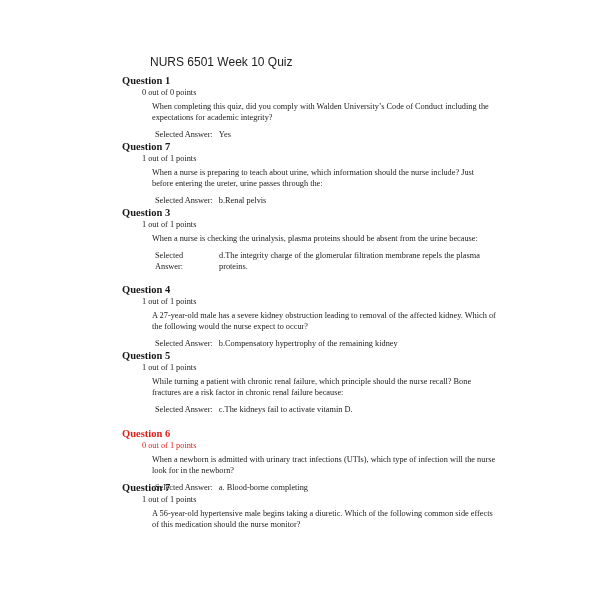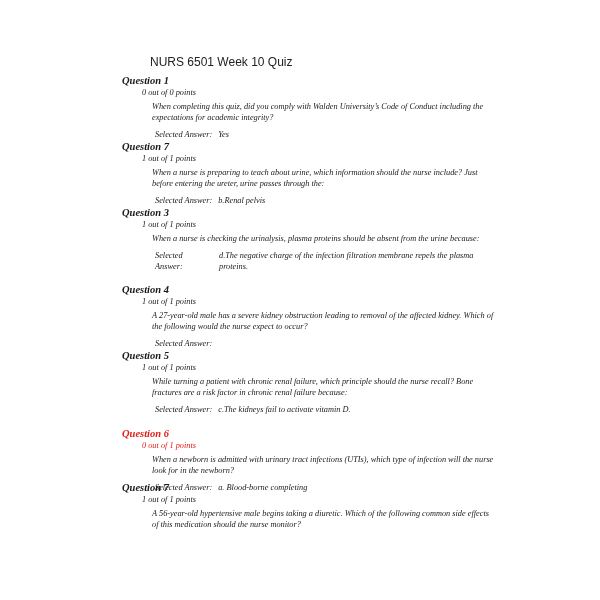--- a/index.html
+++ b/index.html
@@ -1,18 +1,18 @@
 <!DOCTYPE html>
 <html><head>
 <meta charset="utf-8">
 <style>
   html, body { margin: 0; padding: 0; background: #ffffff; }
   body { width: 600px; height: 600px; position: relative; overflow: hidden; font-family: "Liberation Serif", serif; color: #1a1a1a; }
   .doc-title { position: absolute; left: 122px; top: 55px; font-family: "Liberation Sans", sans-serif; font-size: 12px; color: #222; margin-left: 28px; }
-  .q { position: absolute; left: 122px; width: 380px; font-style: italic; }
+  .q { position: absolute; left: 122px; width: 380px; }
   .q-head { font-weight: bold; font-size: 10.5px; line-height: 12px; margin: 0; }
   .q-points { margin-left: 20px; font-size: 8.3px; line-height: 11px; }
   .q-text { margin-left: 30px; margin-top: 3px; font-size: 8.3px; line-height: 11px; width: 345px; }
   .q-answer { margin-left: 33px; margin-top: 6px; font-size: 8.3px; line-height: 11px; display: flex; }
   .q-answer .lbl { margin-right: 6px; white-space: nowrap; }
   .q-answer.split .lbl { width: 56px; white-space: normal; margin-right: 8px; }
   .q-answer.split .val { width: 270px; }
   .wrong .q-head, .wrong .q-points { color: #e0201b; }
 </style>
 </head>
@@ -39,30 +39,31 @@
     <span class="val">b.Renal pelvis</span>
   </div>
 </div>
 
 <div class="q" style="top:207px">
   <div class="q-head">Question 3</div>
   <div class="q-points">1 out of 1 points</div>
   <div class="q-text">When a nurse is checking the urinalysis, plasma proteins should be absent from the urine because:</div>
   <div class="q-answer split">
     <span class="lbl">Selected Answer:</span>
-    <span class="val">d.The negative charge of the infection filtration membrane repels the plasma proteins.</span>
+    <span class="val">d.The integrity charge of the glomerular filtration membrane repels the plasma proteins.</span>
   </div>
 </div>
 
 <div class="q" style="top:284px">
   <div class="q-head">Question 4</div>
   <div class="q-points">1 out of 1 points</div>
   <div class="q-text">A 27-year-old male has a severe kidney obstruction leading to removal of the affected kidney. Which of the following would the nurse expect to occur?</div>
   <div class="q-answer">
     <span class="lbl">Selected Answer:</span>
+    <span class="val">b.Compensatory hypertrophy of the remaining kidney</span>
   </div>
 </div>
 
 <div class="q" style="top:350px">
   <div class="q-head">Question 5</div>
   <div class="q-points">1 out of 1 points</div>
   <div class="q-text">While turning a patient with chronic renal failure, which principle should the nurse recall? Bone fractures are a risk factor in chronic renal failure because:</div>
   <div class="q-answer">
     <span class="lbl">Selected Answer:</span>
     <span class="val">c.The kidneys fail to activate vitamin D.</span>

